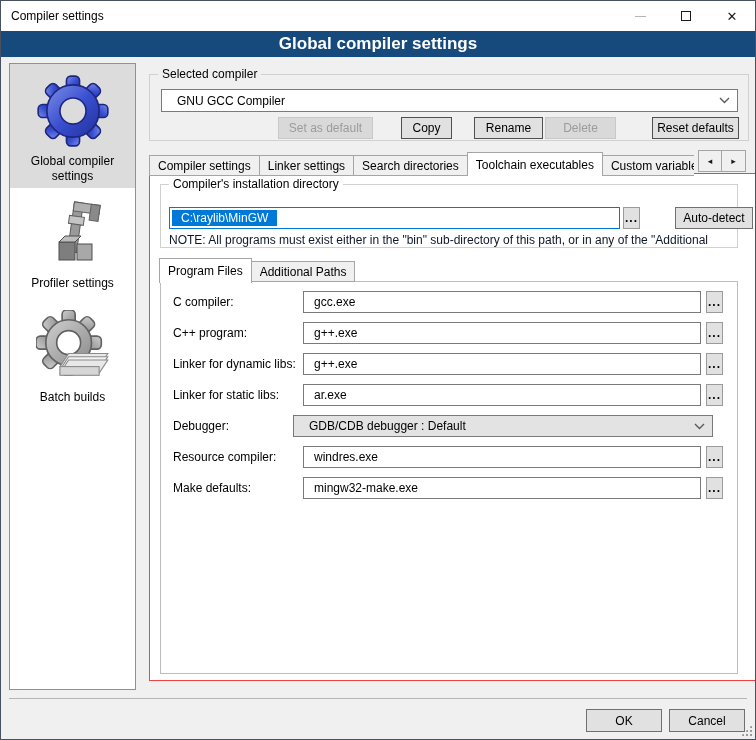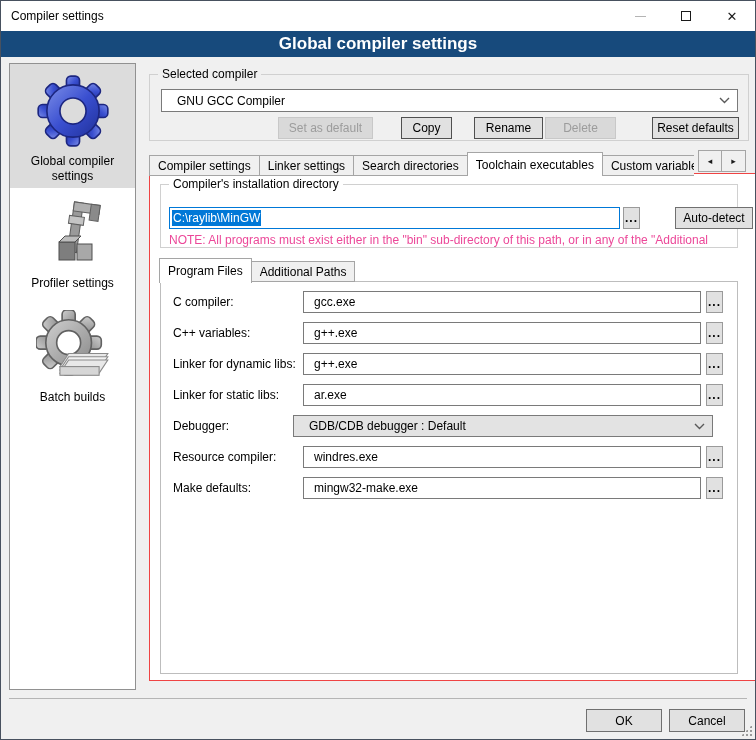--- a/index.html
+++ b/index.html
@@ -83,23 +83,23 @@
   }
   .inner-panel {
     position: absolute; left: 10px; top: 107px; width: 578px; height: 393px;
     background: #fff; border: 1px solid #bdbdbd; z-index: 2;
   }
   
   .path-input {
     position: absolute; left: 8px; top: 22px; width: 451px; height: 22px;
     background: #fff; border: 1px solid #0078d7; display: flex; align-items: center; padding-left: 2px;
   }
-  .path-input .sel { background: #0078d7; color: #fff; padding: 1px 1px; }
+  .path-input .sel { background: #0078d7; color: #fff; padding: 1px 9px; }
   .note-line {
-    position: absolute; left: 8px; top: 48px; right: 3px; color: #ec4899;
+    position: absolute; left: 8px; top: 48px; right: 3px; color: #0f172a;
     white-space: nowrap; overflow: hidden;
   }
   
   .frow { position: absolute; left: 0; width: 100%; height: 22px; }
   .frow .flabel { position: absolute; left: 12px; top: 4px; }
   .frow input {
     position: absolute; left: 142px; top: 0; width: 398px; height: 22px;
     border: 1px solid #7a7a7a; padding-left: 10px; font: 12px "Liberation Sans", sans-serif;
     background: #fff;
   }
@@ -266,21 +266,21 @@
 
     <div class="inner-panel">
 
       <div class="frow" style="top:9px;">
         <span class="flabel">C compiler:</span>
         <input value="gcc.exe" style="">
         <div class="btn dots">...</div>
       </div>
 
       <div class="frow" style="top:40px;">
-        <span class="flabel">C++ variables:</span>
+        <span class="flabel">C++ program:</span>
         <input value="g++.exe" style="">
         <div class="btn dots">...</div>
       </div>
 
       <div class="frow" style="top:71px;">
         <span class="flabel">Linker for dynamic libs:</span>
         <input value="g++.exe" style="">
         <div class="btn dots">...</div>
       </div>
 

